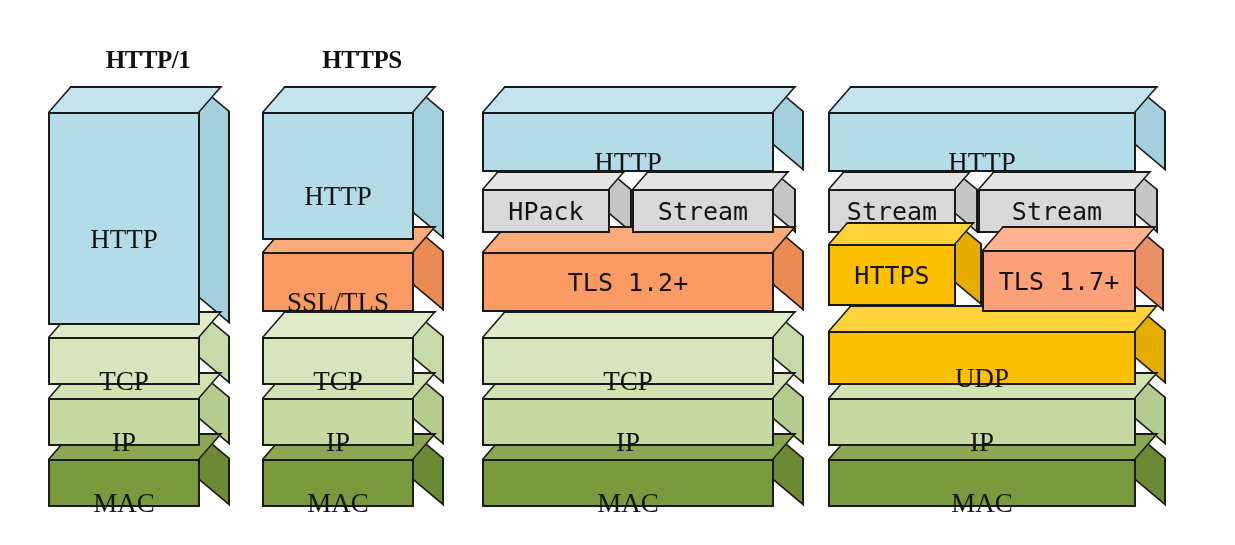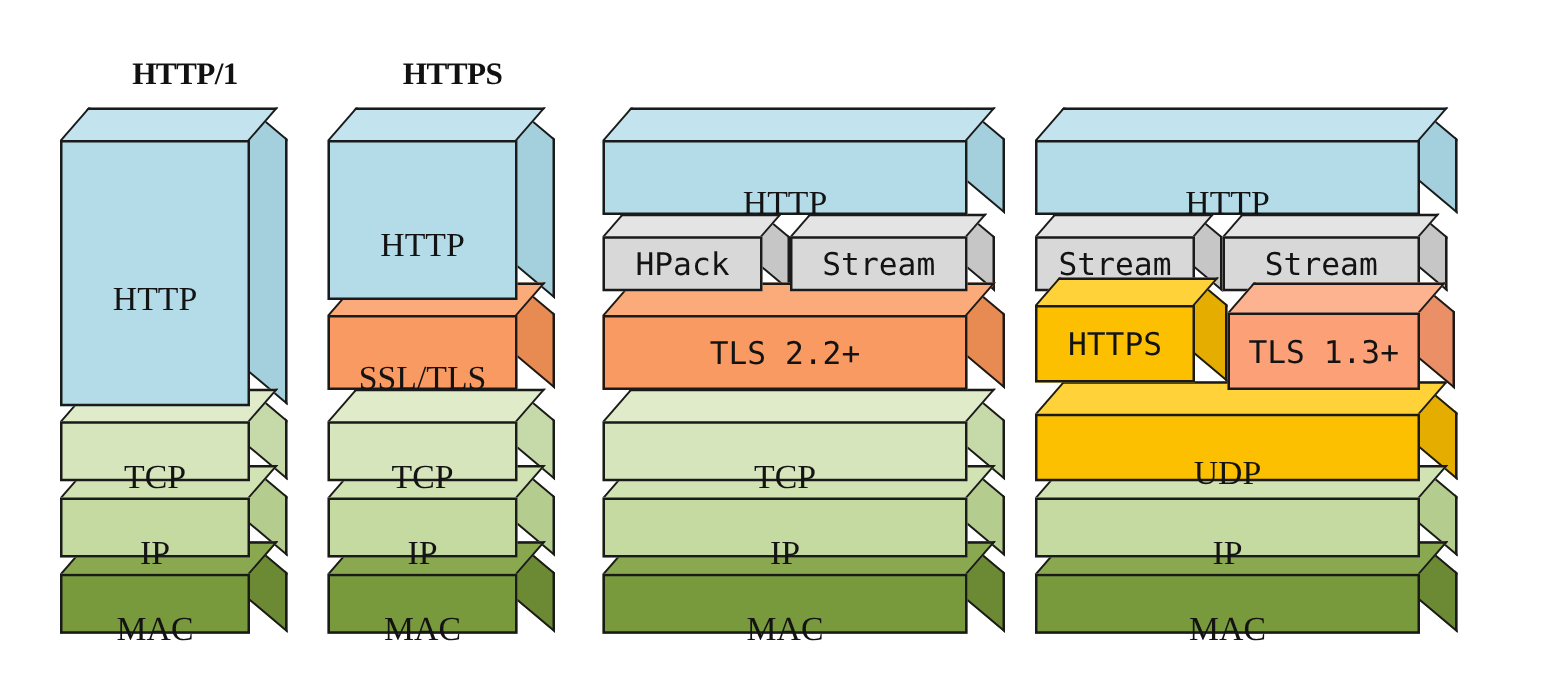--- a/index.html
+++ b/index.html
@@ -175,21 +175,21 @@
     <div class="face-front">
       <span class="lbl mono">Stream</span>
     </div>
   </div>
 
   <div class="slab" style="left:482px;top:226px;--w:292px;--h:60px;--dx:30px;--dy:26px;
        --c-front:#f89a62;--c-top:#fbab79;--c-side:#e88b53;">
     <div class="face-top"></div>
     <div class="face-right"></div>
     <div class="face-front">
-      <span class="lbl mono">TLS 2.2+</span>
+      <span class="lbl mono">TLS 1.2+</span>
     </div>
   </div>
 
   <div class="slab" style="left:482px;top:311px;--w:292px;--h:48px;--dx:30px;--dy:26px;
        --c-front:#d6e5bb;--c-top:#e0ecc9;--c-side:#c6d9a8;">
     <div class="face-top"></div>
     <div class="face-right"></div>
     <div class="face-front">
       <span class="lbl serif">TCP</span>
     </div>
@@ -247,21 +247,21 @@
     <div class="face-front">
       <span class="lbl mono">HTTPS</span>
     </div>
   </div>
 
   <div class="slab" style="left:982px;top:226px;--w:154px;--h:62px;--dx:28px;--dy:24px;
        --c-front:#fba077;--c-top:#fdb38f;--c-side:#ea8f66;z-index:15;">
     <div class="face-top"></div>
     <div class="face-right"></div>
     <div class="face-front">
-      <span class="lbl mono">TLS 1.3+</span>
+      <span class="lbl mono">TLS 1.7+</span>
     </div>
   </div>
 
   <div class="slab" style="left:828px;top:305px;--w:308px;--h:54px;--dx:30px;--dy:26px;
        --c-front:#fcc000;--c-top:#ffd23a;--c-side:#e5ad00;">
     <div class="face-top"></div>
     <div class="face-right"></div>
     <div class="face-front">
       <span class="lbl serif">UDP</span>
     </div>

